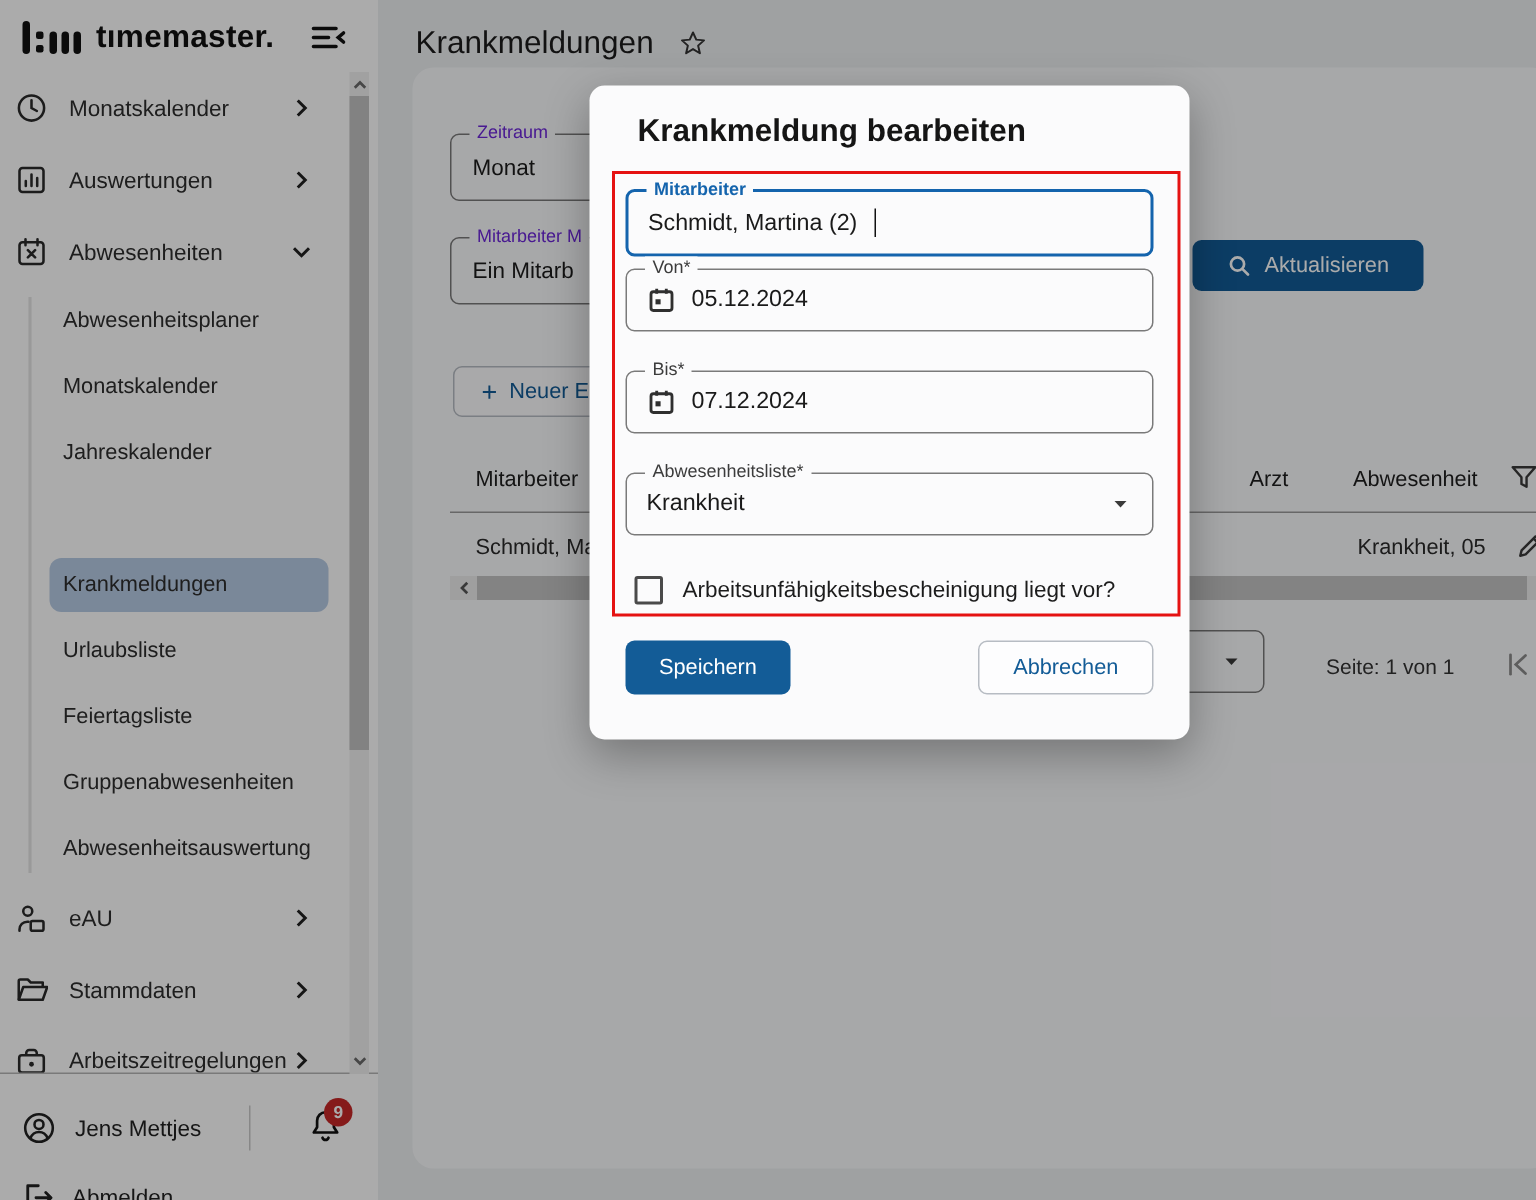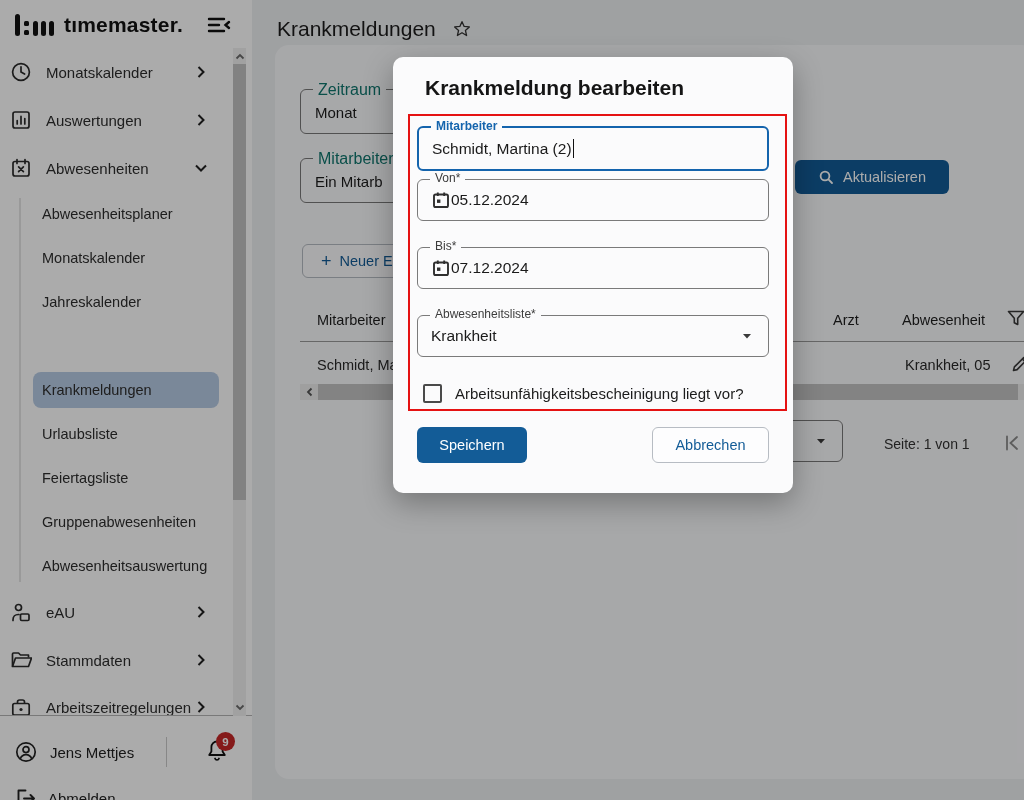--- a/index.html
+++ b/index.html
@@ -45,21 +45,21 @@
   
   #main { position:absolute; left:252px; top:0; width:772px; height:800px; background:#eef0f2; }
   .page-title-row { position:absolute; left:25px; top:17px; display:flex; align-items:center; gap:16px; }
   .page-title { font-size:21px; color:#1c1c1c; }
   .star { width:20px; height:20px; color:#333; cursor:pointer; }
 
   .card { position:absolute; left:23px; top:45px; width:760px; height:734px; background:#fafbfd;
     border-radius:14px; }
 
   .ofield { position:absolute; border:1px solid #7a7a7a; border-radius:6px; background:transparent; }
-  .ofield .flabel { position:absolute; top:-9px; left:12px; font-size:16px; color:#0f766e;
+  .ofield .flabel { position:absolute; top:-9px; left:12px; font-size:12px; color:#6d28d9;
     background:#fafbfd; padding:0 5px; }
   .ofield .fvalue { position:absolute; left:14px; top:50%; transform:translateY(-50%); font-size:15px; color:#1c1c1c; white-space:nowrap; overflow:hidden; }
 
   .btn-blue { position:absolute; background:#135c97; color:#fff; border:none; border-radius:6px;
     font-size:14.5px; font-family:"Liberation Sans",sans-serif; display:flex; align-items:center;
     justify-content:center; gap:9px; cursor:pointer; }
   .btn-outline { position:absolute; background:#fdfdfe; color:#135c97; border:1px solid #b7bcc3;
     border-radius:6px; font-size:14.5px; font-family:"Liberation Sans",sans-serif; display:flex;
     align-items:center; justify-content:center; gap:8px; cursor:pointer; }
 
@@ -80,21 +80,21 @@
   #modal { position:absolute; left:393px; top:57px; width:400px; height:436px; background:#fbfbfc;
     border-radius:10px; z-index:50; box-shadow:0 10px 30px rgba(0,0,0,.30); }
   .m-title { position:absolute; left:32px; top:19px; font-size:21px; font-weight:600; color:#151515; }
   .red-box { position:absolute; left:15px; top:57px; width:379px; height:297px; border:2px solid #e51212;
     pointer-events:none; z-index:5; }
 
   .mfield { position:absolute; left:24px; width:352px; border:1px solid #7a7a7a; border-radius:6px; background:transparent; }
   .mfield .flabel { position:absolute; top:-9px; left:12px; font-size:12px; color:#3c3c3c; background:#fbfbfc; padding:0 5px; }
   .mfield.focused { border:2px solid #1464ad; }
   .mfield.focused .flabel { color:#1464ad; font-weight:bold; }
-  .mfield .inner { position:absolute; inset:0; display:flex; align-items:center; padding:0 13px; gap:0; font-size:15.5px; color:#1a1a1a; }
+  .mfield .inner { position:absolute; inset:0; display:flex; align-items:center; padding:0 13px; gap:10px; font-size:15.5px; color:#1a1a1a; }
   .cursor-bar { display:inline-block; width:1.5px; height:19px; background:#111; margin-left:1px; vertical-align:middle; }
   .caret-down { position:absolute; right:14px; top:50%; transform:translateY(-50%); width:14px; height:14px; color:#3a3a3a; }
 
   .chk-row { position:absolute; left:30px; top:327px; display:flex; align-items:center; gap:13px; cursor:pointer; }
   .chk-box { width:19px; height:19px; border:2px solid #4a4a4a; border-radius:2px; background:#fbfbfc; }
   .chk-label { font-size:15px; color:#1c1c1c; }
 
   svg { display:block; }
 </style>
 </head>

